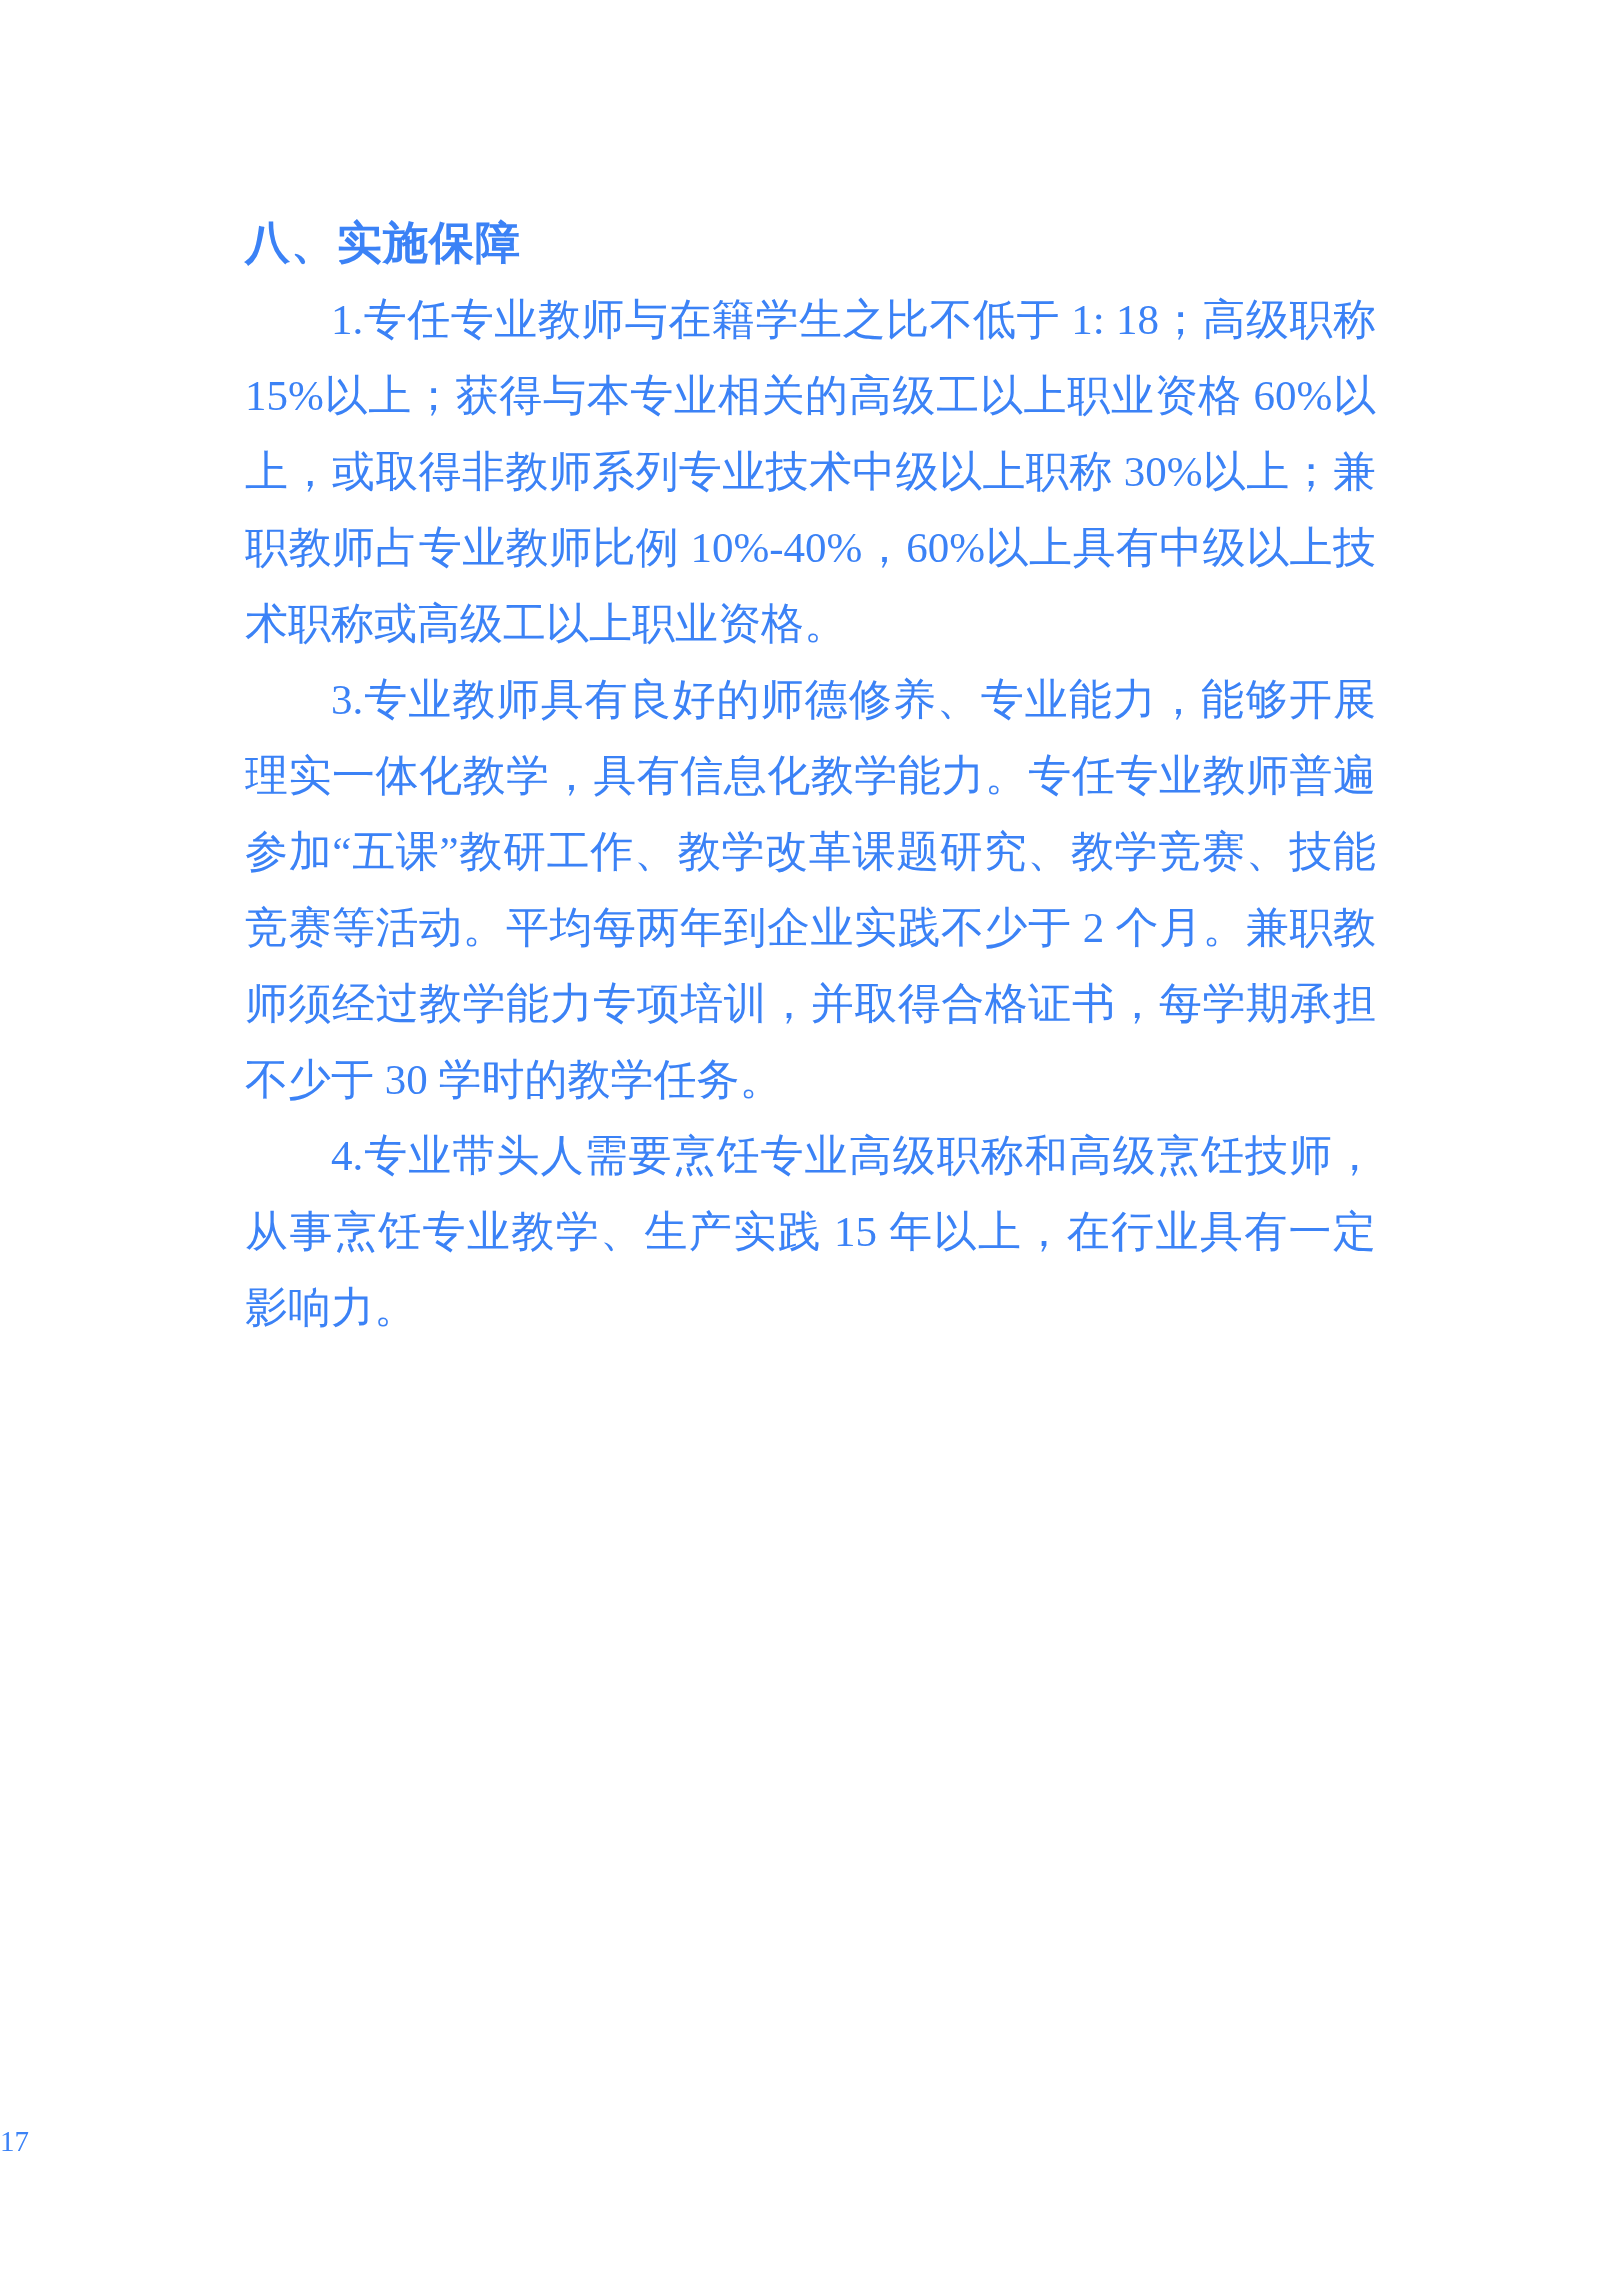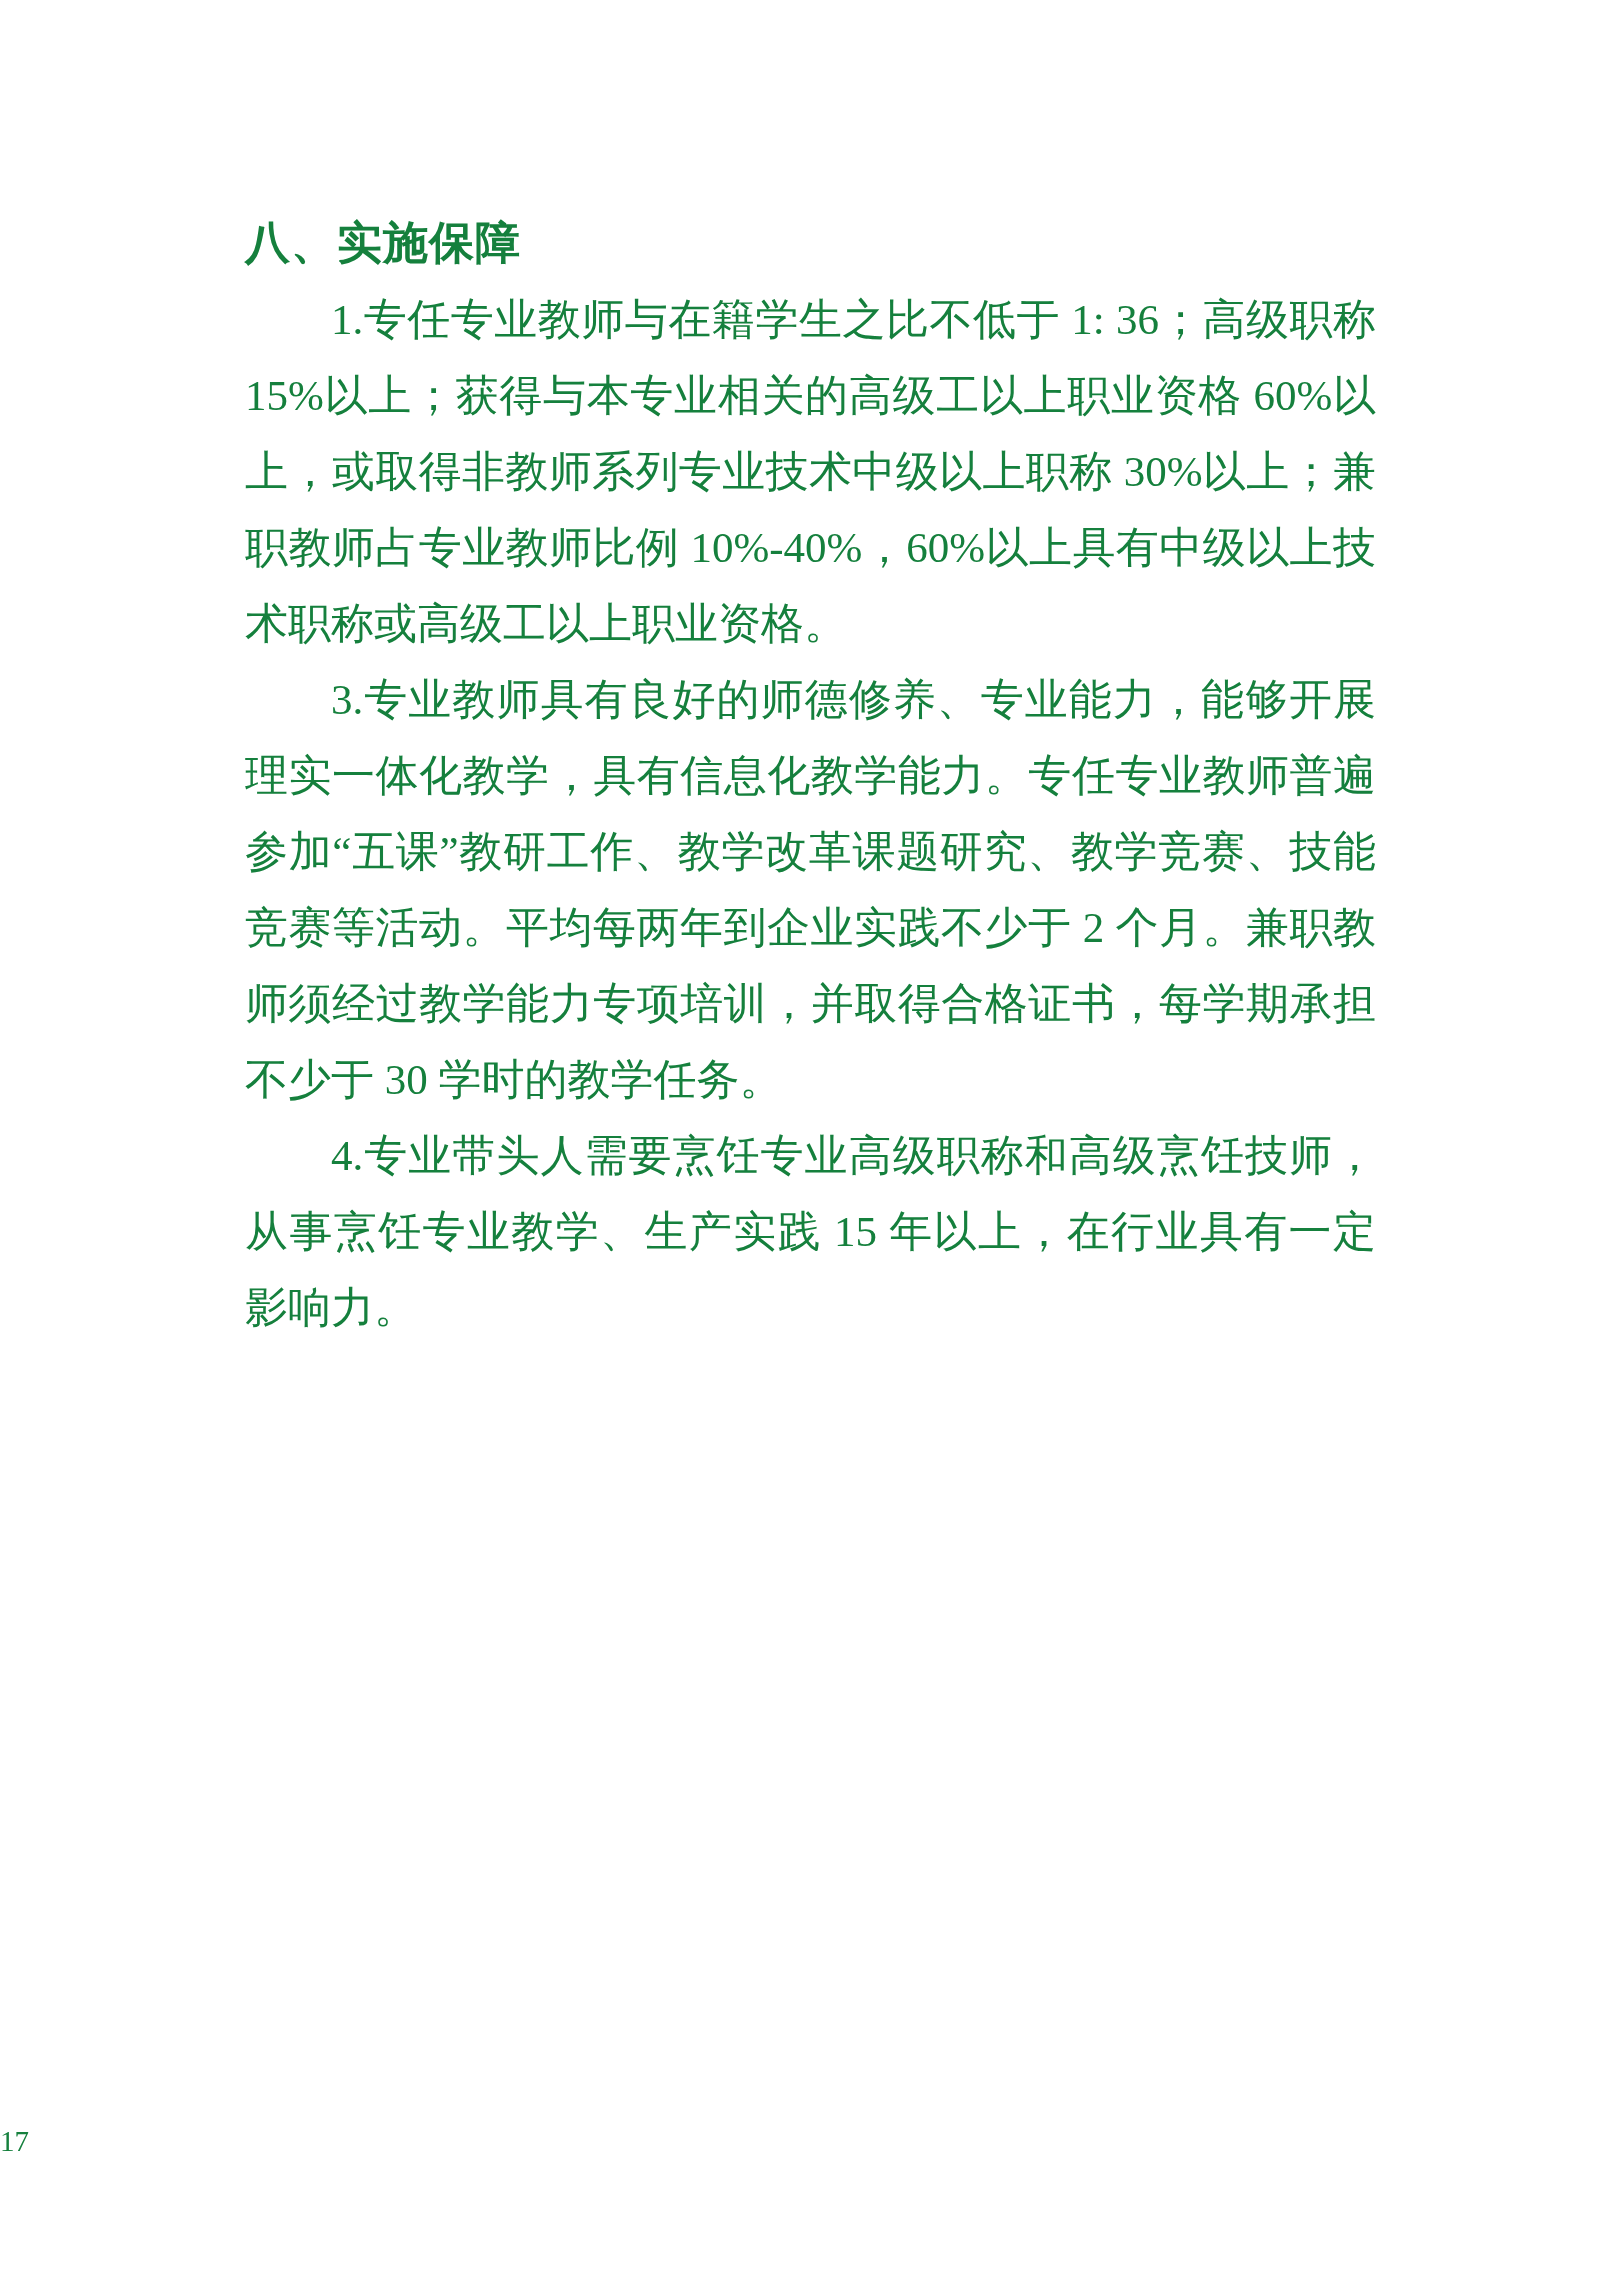--- a/index.html
+++ b/index.html
@@ -5,21 +5,21 @@
   html, body {
     margin: 0;
     padding: 0;
     background: #ffffff;
   }
   .page {
     position: relative;
     width: 1621px;
     height: 2293px;
     background: #ffffff;
-    color: #15803d;
+    color: #3b82f6;
     overflow: hidden;
   }
   .content {
     position: absolute;
     left: 245px;
     top: 204px;
     width: 1131px;
   }
   .section-heading {
     font-family: "Liberation Sans", "DejaVu Sans", sans-serif;
@@ -56,19 +56,19 @@
     font-size: 29px;
     line-height: 33px;
   }
 </style>
 </head>
 <body>
 
 <div class="page">
   <div class="content">
     <h1 class="section-heading">八、实施保障</h1>
-    <p class="body-paragraph">1.专任专业教师与在籍学生之比不低于 1: 36；高级职称 15%以上；获得与本专业相关的高级工以上职业资格 60%以上，或取得非教师系列专业技术中级以上职称 30%以上；兼职教师占专业教师比例 10%-40%，60%以上具有中级以上技术职称或高级工以上职业资格。</p>
+    <p class="body-paragraph">1.专任专业教师与在籍学生之比不低于 1: 18；高级职称 15%以上；获得与本专业相关的高级工以上职业资格 60%以上，或取得非教师系列专业技术中级以上职称 30%以上；兼职教师占专业教师比例 10%-40%，60%以上具有中级以上技术职称或高级工以上职业资格。</p>
     <p class="body-paragraph">3.专业教师具有良好的师德修养、专业能力，能够开展理实一体化教学，具有信息化教学能力。专任专业教师普遍参加“五课”教研工作、教学改革课题研究、教学竞赛、技能竞赛等活动。平均每两年到企业实践不少于 2 个月。兼职教师须经过教学能力专项培训，并取得合格证书，每学期承担不少于 30 学时的教学任务。</p>
     <p class="body-paragraph">4.专业带头人需要烹饪专业高级职称和高级烹饪技师，从事烹饪专业教学、生产实践 15 年以上，在行业具有一定影响力。</p>
   </div>
   <div class="page-number">17</div>
 </div>
 
 
 </body></html>

